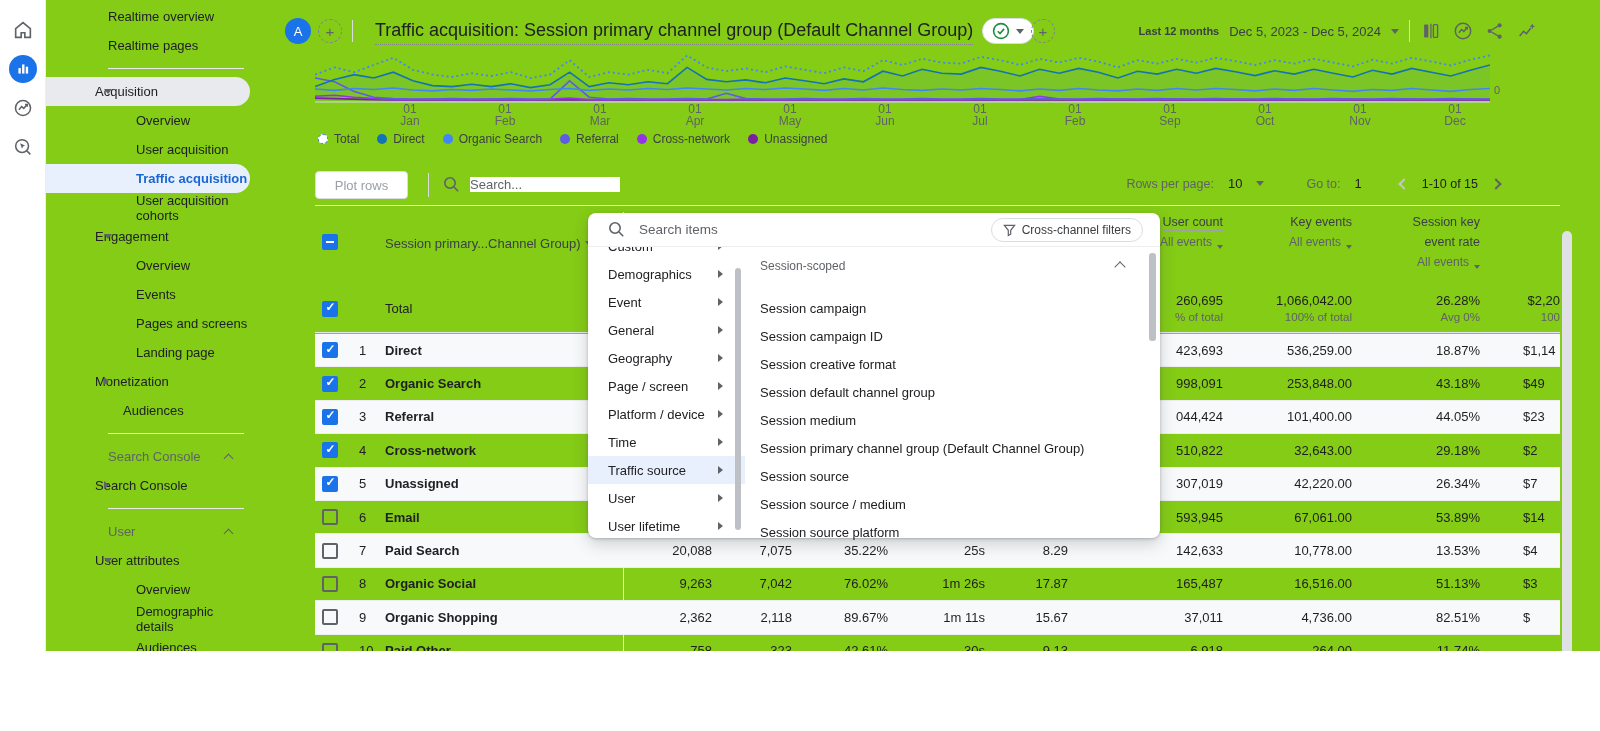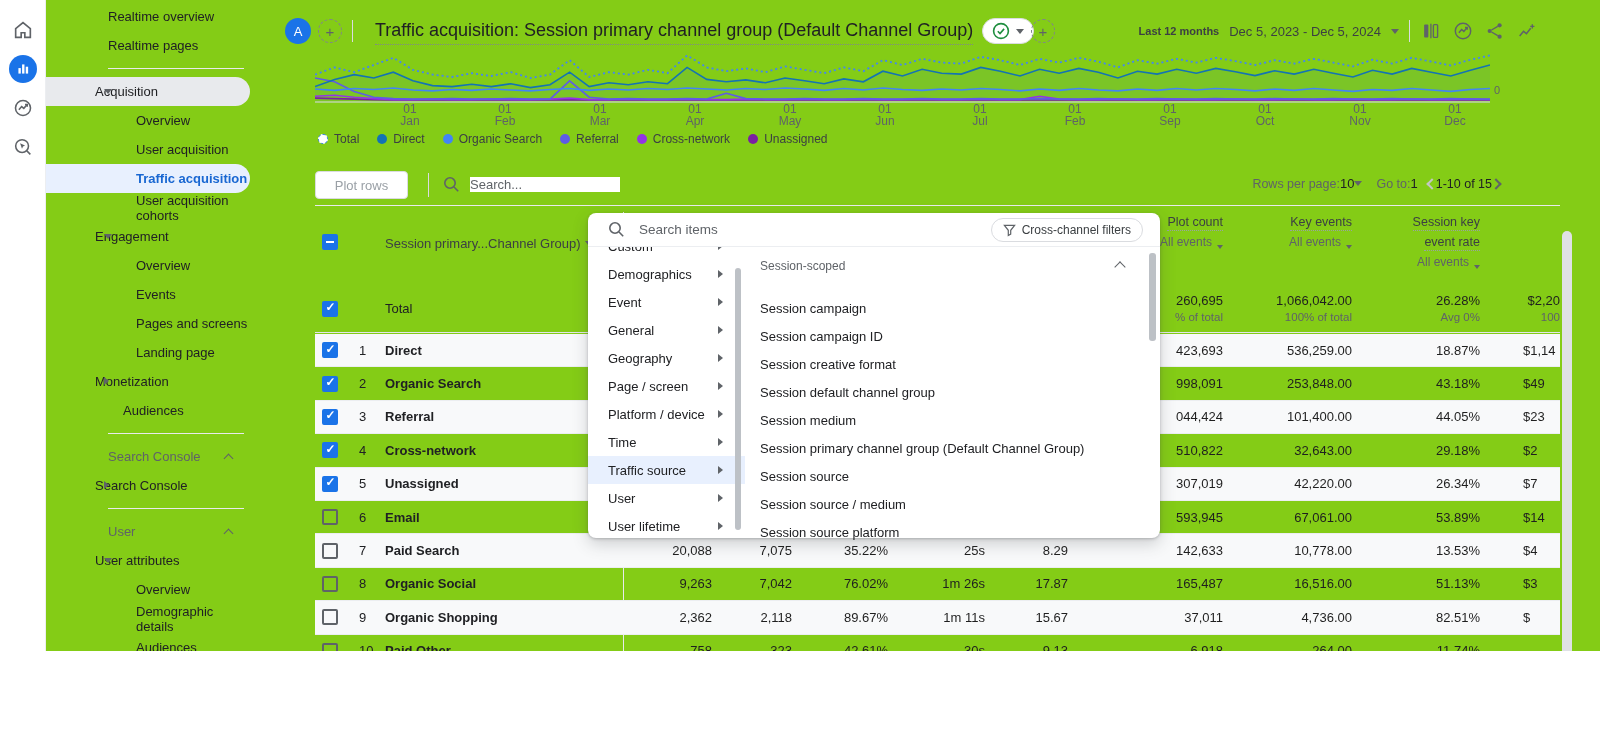--- a/index.html
+++ b/index.html
@@ -53,21 +53,21 @@
   .leg-item{display:flex;align-items:center;gap:6px;font-size:12px;color:#3c4043}
   .sw{width:10px;height:10px;border-radius:50%;background:var(--c)}
   .sw.dashed{background:#fff;border:1.5px dashed var(--c)}
 
   
   .plot-btn{left:315px;top:171px;width:93px;height:28px;border:1px solid #dadce0;border-radius:4px;color:#9aa0a6;font-size:13px;display:flex;align-items:center;justify-content:center;background:#fff}
   .tb-sep{left:428px;top:173px;height:24px}
   .search-row{left:443px;top:176px;display:flex;align-items:center;gap:10px}
   .search-row input{border:none;outline:none;font-size:13px;color:#202124;width:150px;font-family:inherit}
   .search-row input::placeholder{color:#5f6368}
-  .pager{right:100px;top:176px;display:flex;align-items:center;font-size:12.5px;color:#5f6368}
+  .pager{right:100px;top:176px;display:flex;align-items:center;gap:14px;font-size:12.5px;color:#5f6368}
   .pager .val{color:#202124;font-size:13px}
   .chevL,.chevR{width:8px;height:8px;border-left:2px solid #5f6368;border-bottom:2px solid #5f6368;display:inline-block}
   .chevL{transform:rotate(45deg);border-color:#c4c7c5}
   .chevR{transform:rotate(225deg)}
 
   
   .grid{display:grid;grid-template-columns:35px 35px 238px 89px 80px 96px 97px 83px 155px 129px 128px 80px}
   .tableTop{left:315px;top:205px;width:1245px;height:1px;background:#e8eaed}
   .vdiv{left:623px;top:212px;width:1px;height:455px;background:#e8eaed;z-index:1}
   .thead{left:315px;top:206px;width:1245px;z-index:2}
@@ -505,21 +505,21 @@
     <div class="hcell dimh">
       <span>Session primary...Channel Group)</span>
       <span class="tri-d"></span>
     </div>
     <div></div>
       <div></div>
       <div></div>
       <div></div>
       <div></div>
     <div class="hcell">
-      <span class="mh">Plot count</span>
+      <span class="mh">User count</span>
       <span class="msub">
           <span>All events</span>
           <span class="tri-d"></span>
         </span>
     </div>
     <div class="hcell">
       <span class="mh">Key events</span>
       <span class="msub">
           <span>All events</span>
           <span class="tri-d"></span>

